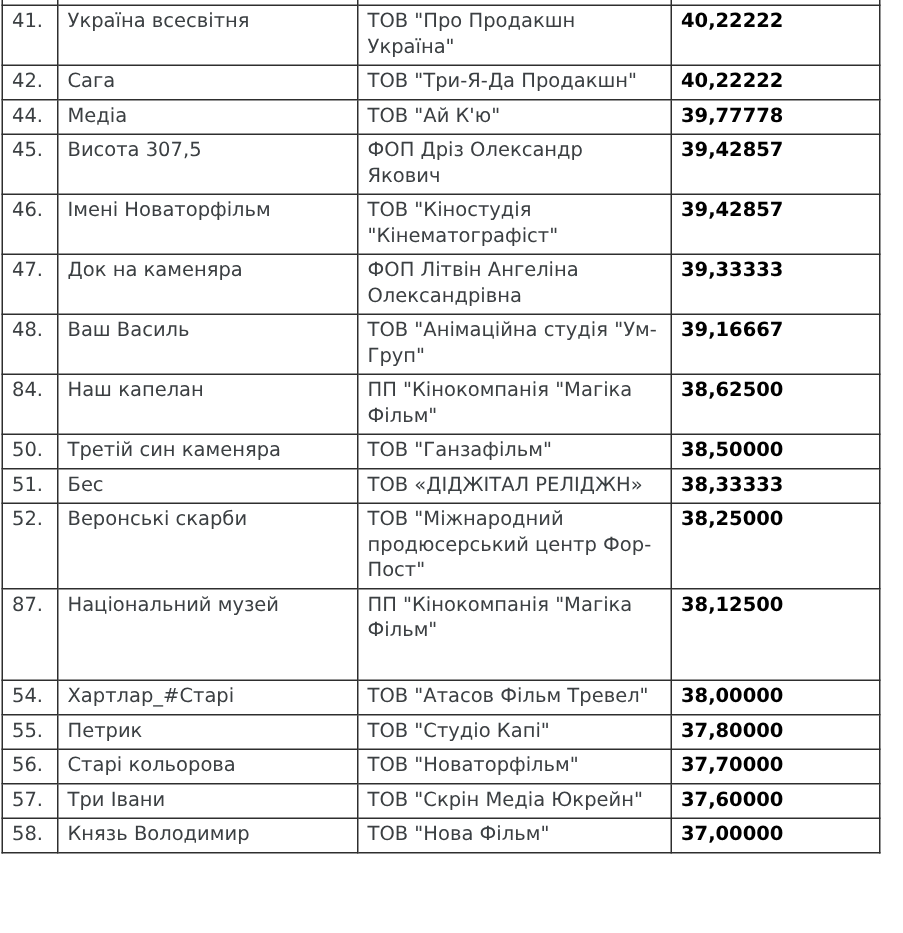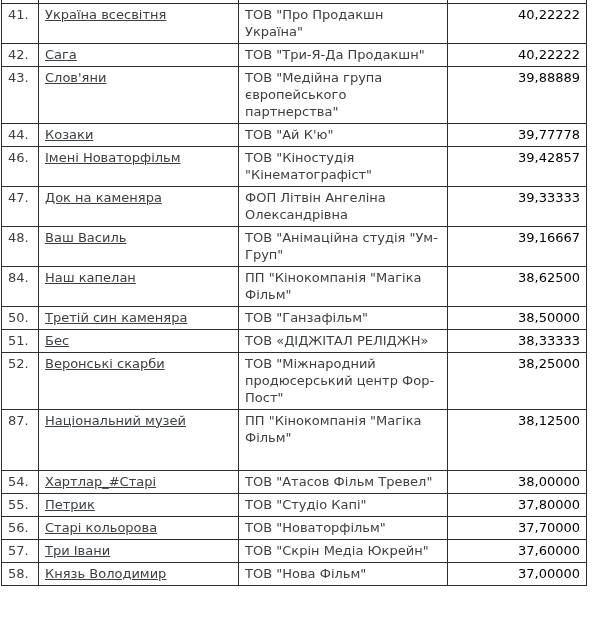--- a/index.html
+++ b/index.html
@@ -33,26 +33,26 @@
     color: var(--text);
   }
   table.results td {
     border: 1px solid var(--border);
     vertical-align: top;
     padding: 2px 6px 3px 6px;
     background: var(--background);
     overflow: hidden;
   }
   td.rank    { width: 37px;  padding-left: 7px; margin-top: 16px; }
-  td.title   { width: 200px; padding-left: 11px; text-decoration: underline; }
+  td.title   { width: 200px; padding-left: 11px; }
   td.company { width: 209px; padding-right: 17px; }
   td.score   {
     width: 139px;
-    text-align: right;
-    font-weight: normal;
+    text-align: left;
+    font-weight: bold;
     color: var(--score);
   }
   
   tr.sliver td {
     height: 3px;
     padding: 0;
     border-top: none;
   }
   
   tbody tr:nth-child(13) td { padding-bottom: 24px; }
@@ -76,30 +76,30 @@
           <td class="company">ТОВ "Про Продакшн Україна"</td>
           <td class="score">40,22222</td>
         </tr>
         <tr>
           <td class="rank">42.</td>
           <td class="title">Сага</td>
           <td class="company">ТОВ "Три-Я-Да Продакшн"</td>
           <td class="score">40,22222</td>
         </tr>
         <tr>
-          <td class="rank">43.</td>
-          <td class="title">Слов'яни</td>
-          <td class="company">ТОВ "Медійна група європейського партнерства"</td>
-          <td class="score">39,88889</td>
+          <td class="rank">44.</td>
+          <td class="title">Медіа</td>
+          <td class="company">ТОВ "Ай К'ю"</td>
+          <td class="score">39,77778</td>
         </tr>
         <tr>
-          <td class="rank">44.</td>
-          <td class="title">Козаки</td>
-          <td class="company">ТОВ "Ай К'ю"</td>
-          <td class="score">39,77778</td>
+          <td class="rank">45.</td>
+          <td class="title">Висота 307,5</td>
+          <td class="company">ФОП Дріз Олександр Якович</td>
+          <td class="score">39,42857</td>
         </tr>
         <tr>
           <td class="rank">46.</td>
           <td class="title">Імені Новаторфільм</td>
           <td class="company">ТОВ "Кіностудія "Кінематографіст"</td>
           <td class="score">39,42857</td>
         </tr>
         <tr>
           <td class="rank">47.</td>
           <td class="title">Док на каменяра</td>

